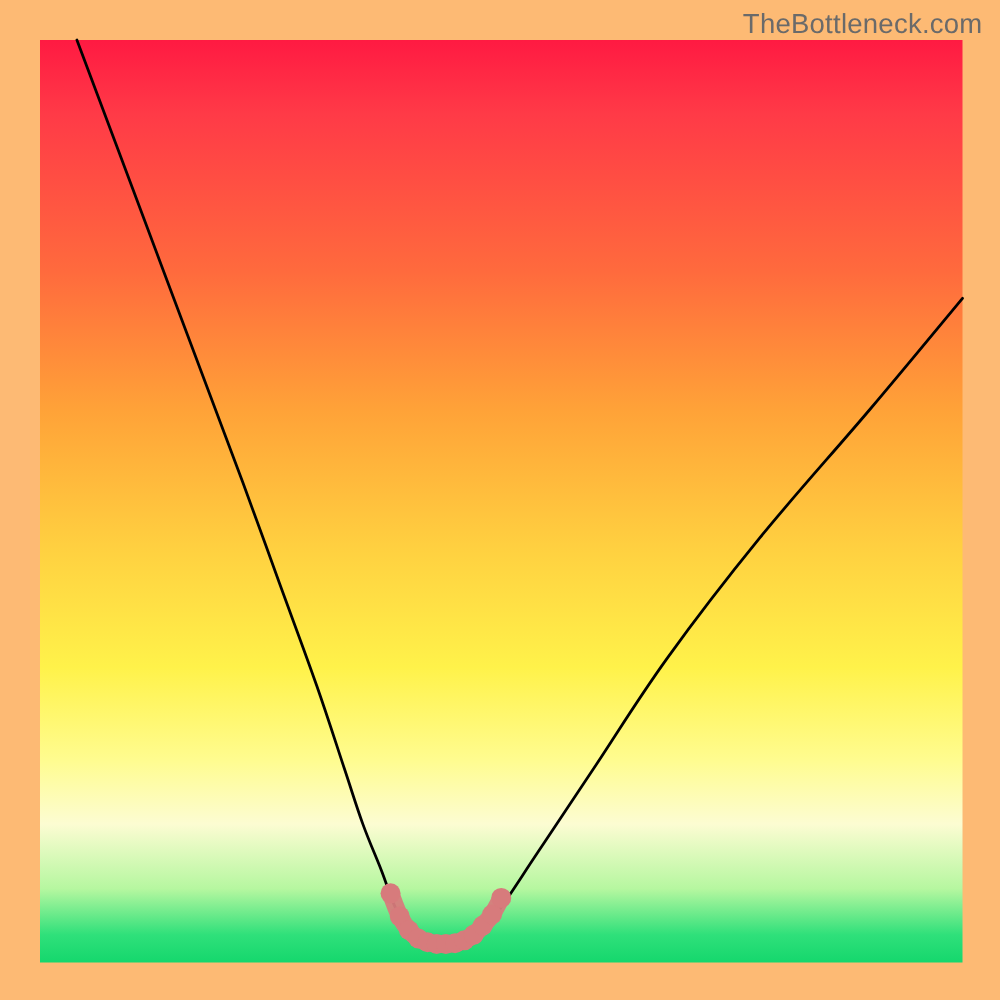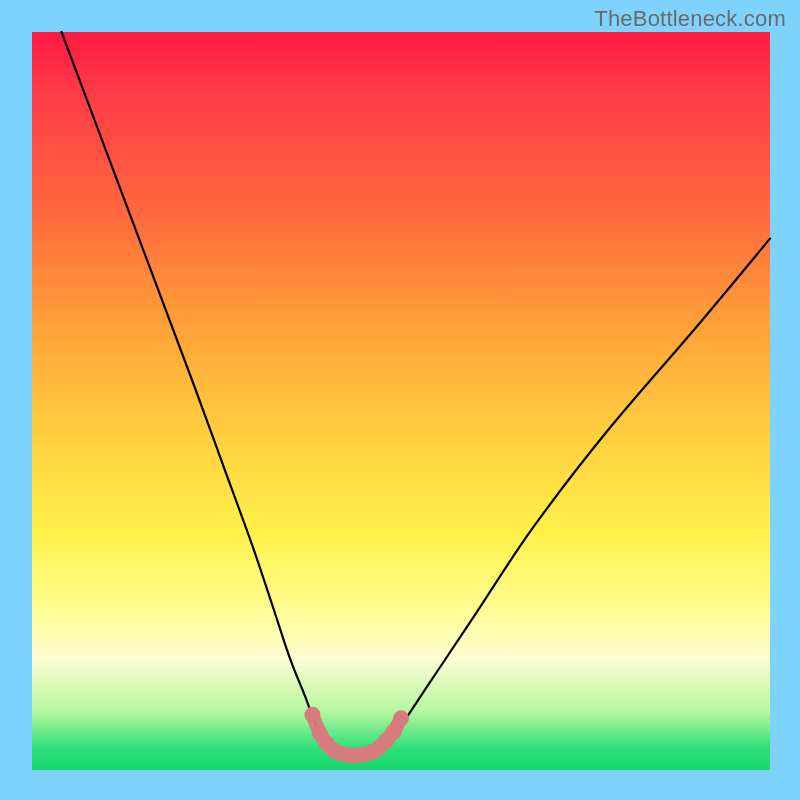--- a/index.html
+++ b/index.html
@@ -10,21 +10,21 @@
     background: #000;
     font-family: Arial, Helvetica, sans-serif;
     overflow: hidden;
   }
   .frame {
     position: absolute;
     left: 0;
     top: 0;
     width: 800px;
     height: 800px;
-    background: #7dd3fc;
+    background: #fdba74;
   }
   .plot-area {
     position: absolute;
     left: 32px;
     top: 32px;
     width: 738px;
     height: 738px;
     
     background: linear-gradient(
       to bottom,

